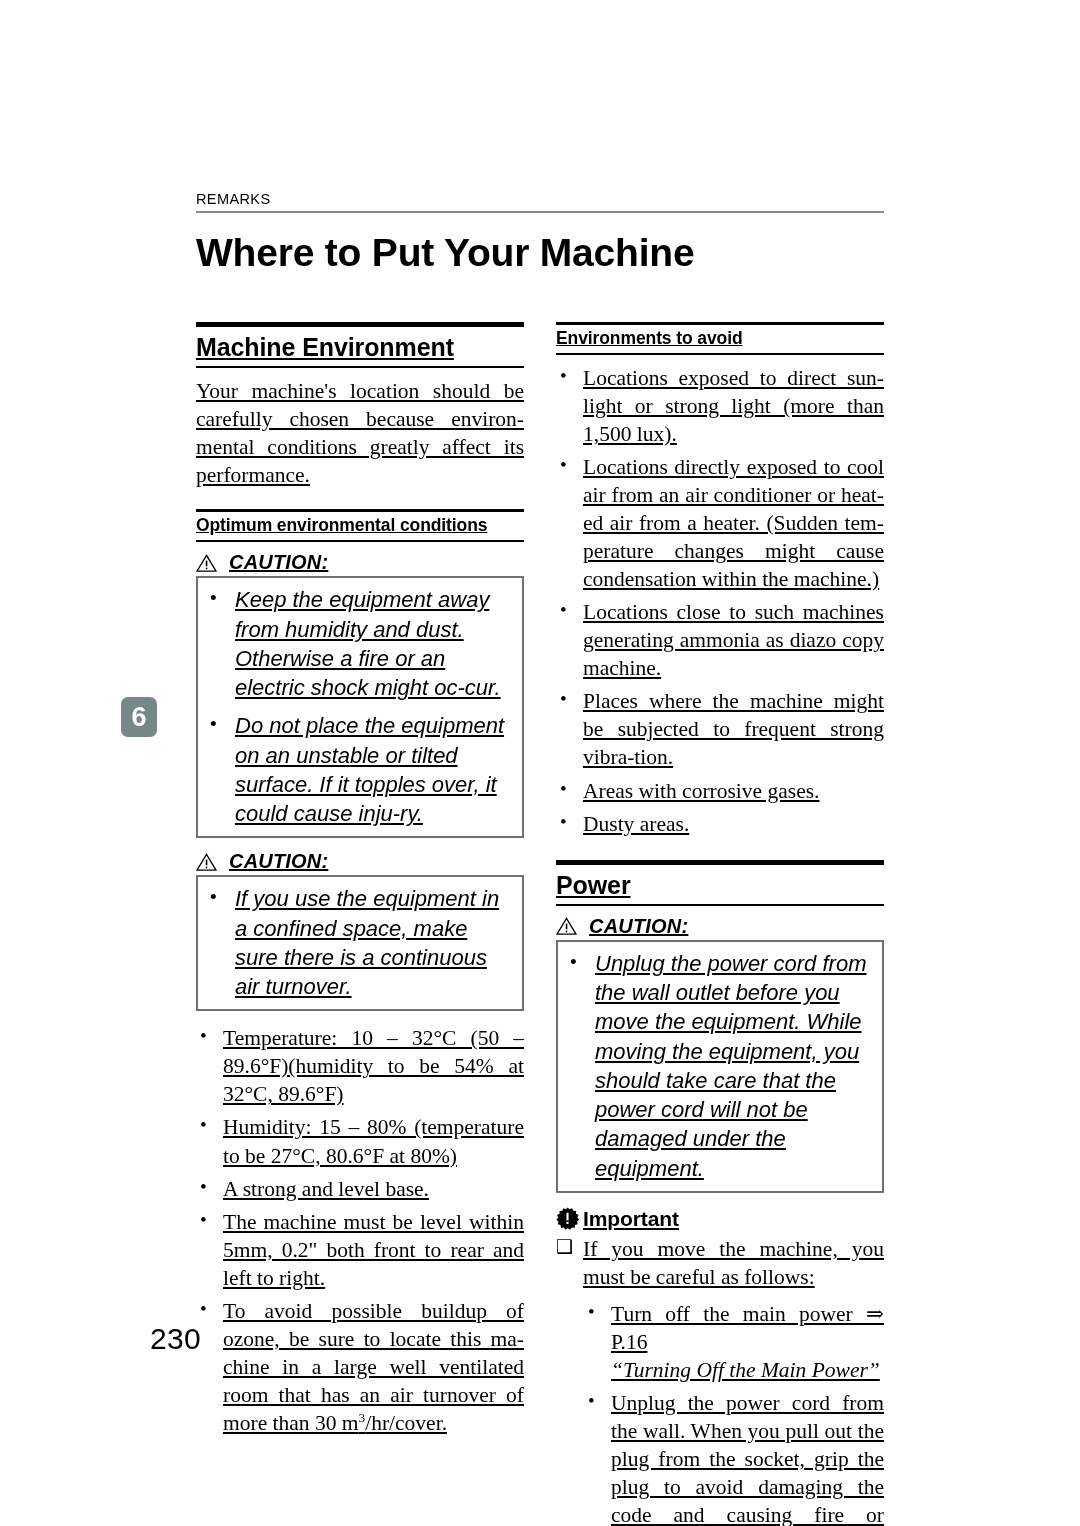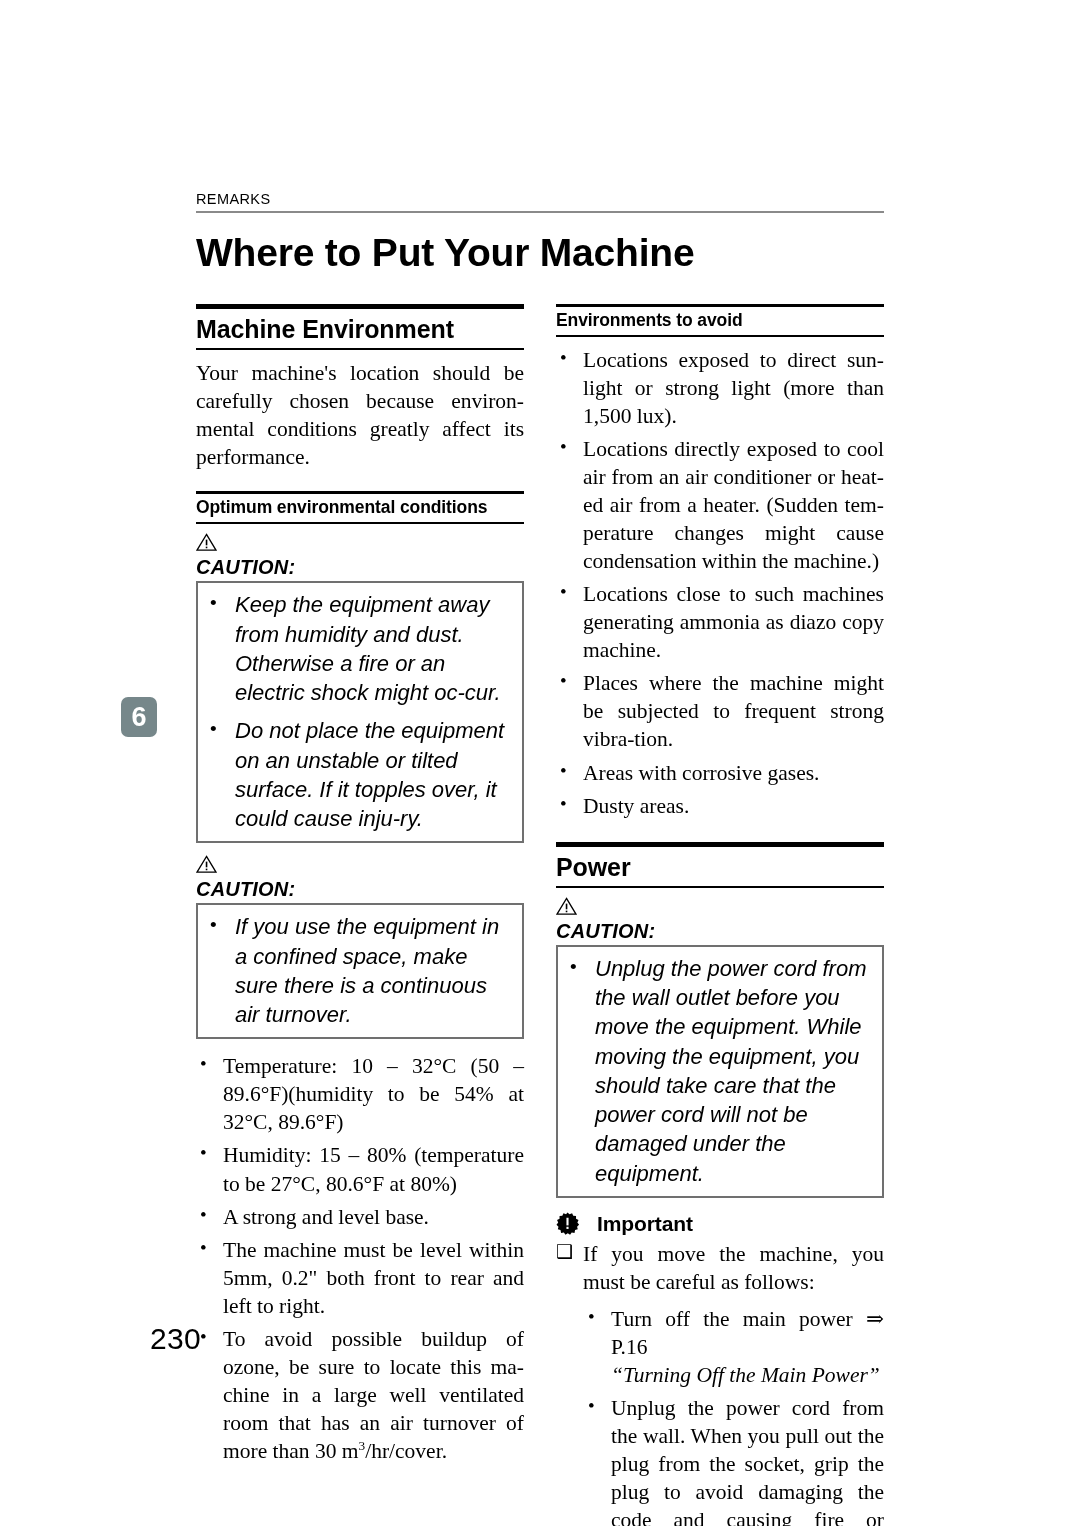--- a/index.html
+++ b/index.html
@@ -82,21 +82,22 @@
     left: 150px;
     top: 1322px;
     font-family: "Liberation Sans", "DejaVu Sans", sans-serif;
     font-size: 30px;
     letter-spacing: 0.3px;
   }
 
   
   .col {
     position: absolute;
-    top: 304px;
+    top: 322px;
+    text-decoration: underline;
   }
   .col-left  { left: 196px;  width: 328px; }
   .col-right { left: 556px;  width: 328px; }
 
   
   .section-heading {
     margin-bottom: 9px;
   }
   .section-heading .rule-top {
     height: 5px;
@@ -180,24 +181,24 @@
     position: absolute;
     left: 0px;
     top: -1px;
     font-size: 19px;
     font-family: "DejaVu Sans", sans-serif;
   }
 
   
   .caution-label {
     display: flex;
-    gap: 5px;
+    align-items: center;
+    gap: 12px;
     margin-top: 12px;
     margin-bottom: 2px;
-    flex-direction: column;
   }
   .caution-label .tri {
     display: inline-block;
     width: 21px;
     height: 18px;
     flex: 0 0 auto;
   }
   .caution-label .txt {
     font-family: "Liberation Sans", "DejaVu Sans", sans-serif;
     font-weight: bold;
@@ -233,21 +234,21 @@
     left: 6px;
     top: 0;
     font-style: normal;
     font-size: 19px;
   }
 
   
   .important-head {
     display: flex;
     align-items: center;
-    gap: 18px;
+    gap: 4px;
     margin-top: 14px;
     margin-bottom: 1px;
   }
   .important-head .burst {
     width: 23px;
     height: 23px;
     flex: 0 0 auto;
   }
   .important-head .txt {
     font-family: "Liberation Sans", "DejaVu Sans", sans-serif;

